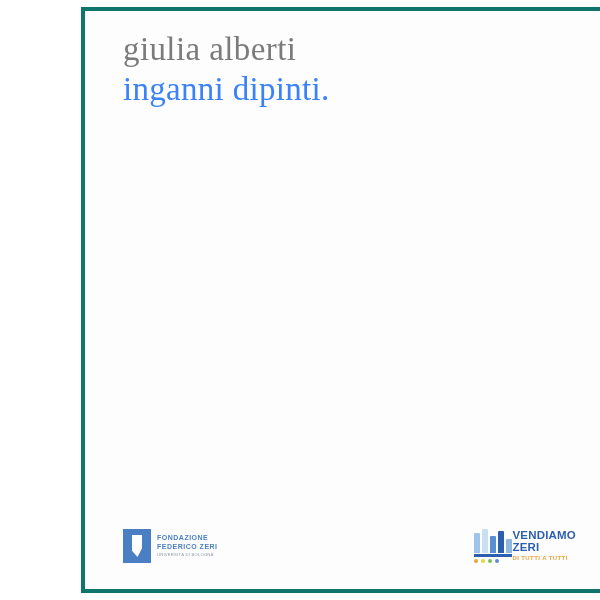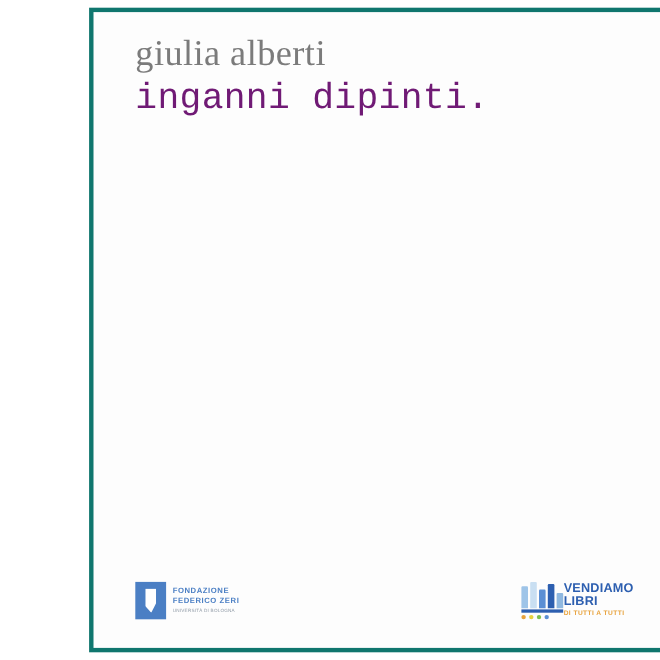--- a/index.html
+++ b/index.html
@@ -43,24 +43,24 @@
   .author {
     font-family: "Liberation Serif", serif;
     font-size: 33px;
     line-height: 40px;
     color: #7b7b7b;
     letter-spacing: 0.4px;
     white-space: nowrap;
   }
 
   .title {
-    font-family: Liberation Mono, monospace;
+    font-family: Liberation Serif, serif;
     font-size: 33px;
     line-height: 41px;
-    color: #701a75;
+    color: #3b82f6;
     letter-spacing: 0.3px;
   }
 
   .title .line {
     display: block;
     white-space: nowrap;
   }
 
   
   .logos {
@@ -228,20 +228,20 @@
           <span class="vl-shelf"></span>
           <span class="vl-dots">
             <i style="background:#e8a33d;"></i>
             <i style="background:#e8d23d;"></i>
             <i style="background:#7fbf4f;"></i>
             <i style="background:#5b8fd4;"></i>
           </span>
         </span>
         <span class="vl-text">
           <span class="vl-t1">VENDIAMO</span>
-          <span class="vl-t2">LIBRI</span>
+          <span class="vl-t2">ZERI</span>
           <span class="vl-t3">DI TUTTI A TUTTI</span>
         </span>
       </div>
 
     </div>
   </div>
 </div>
 
 </body></html>

